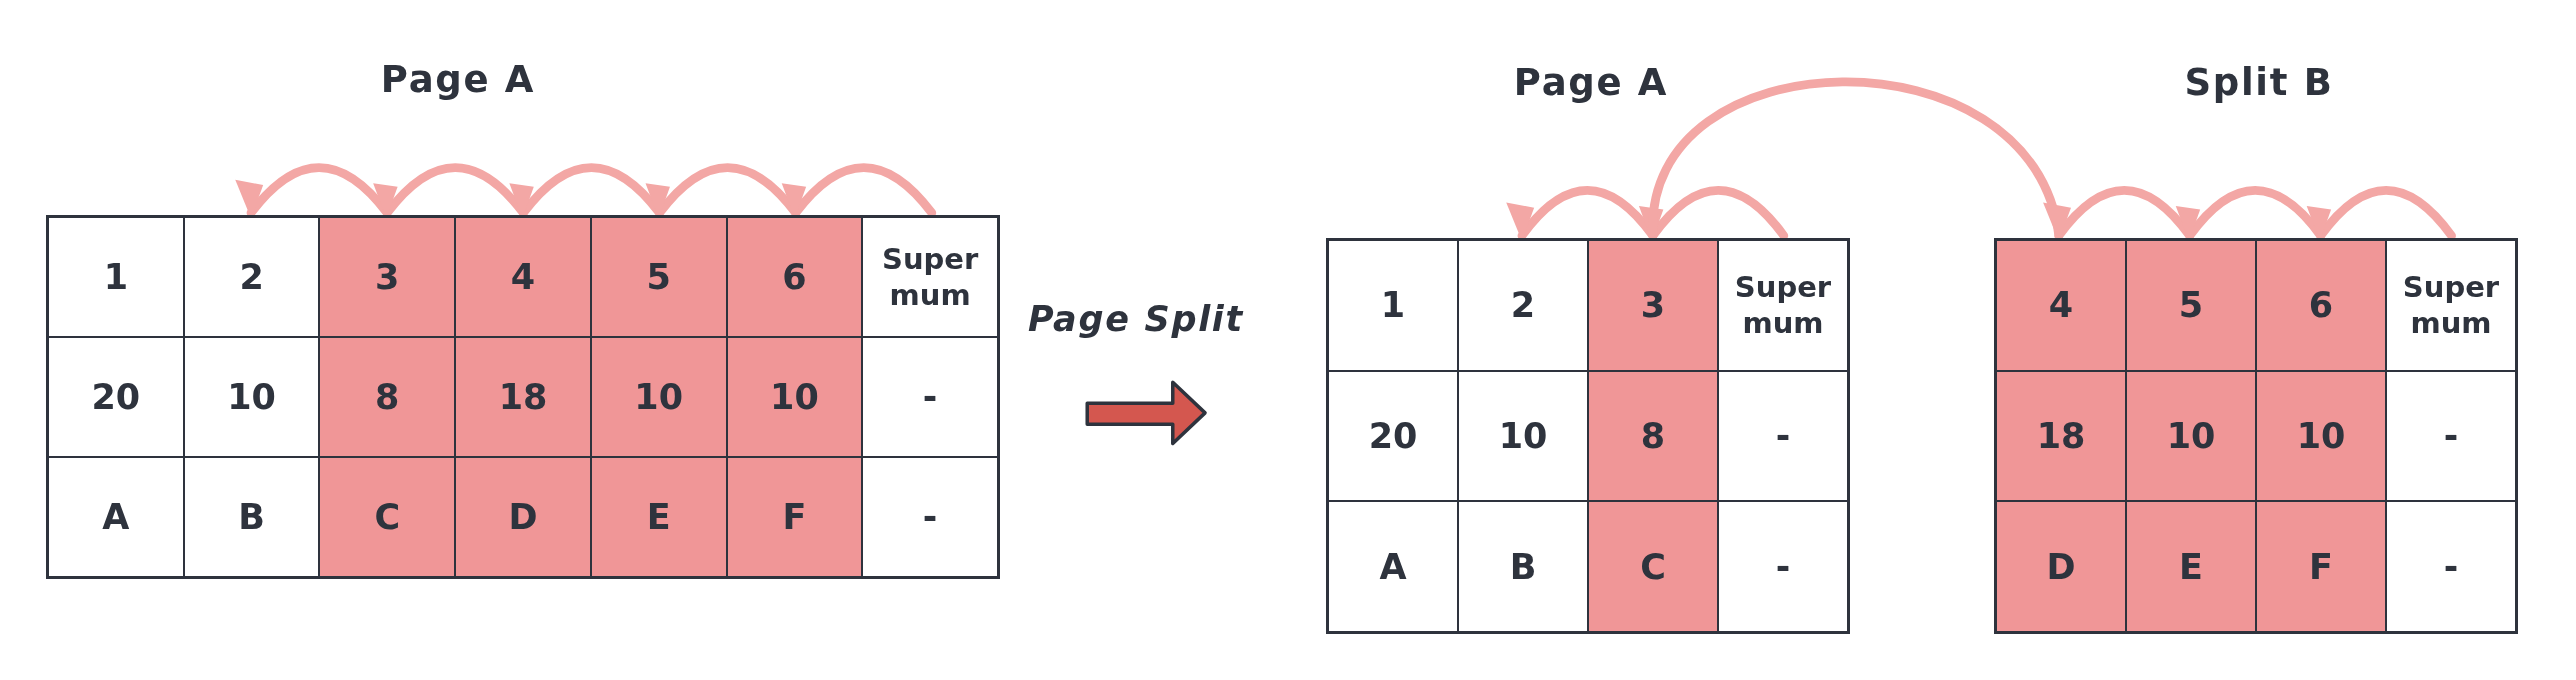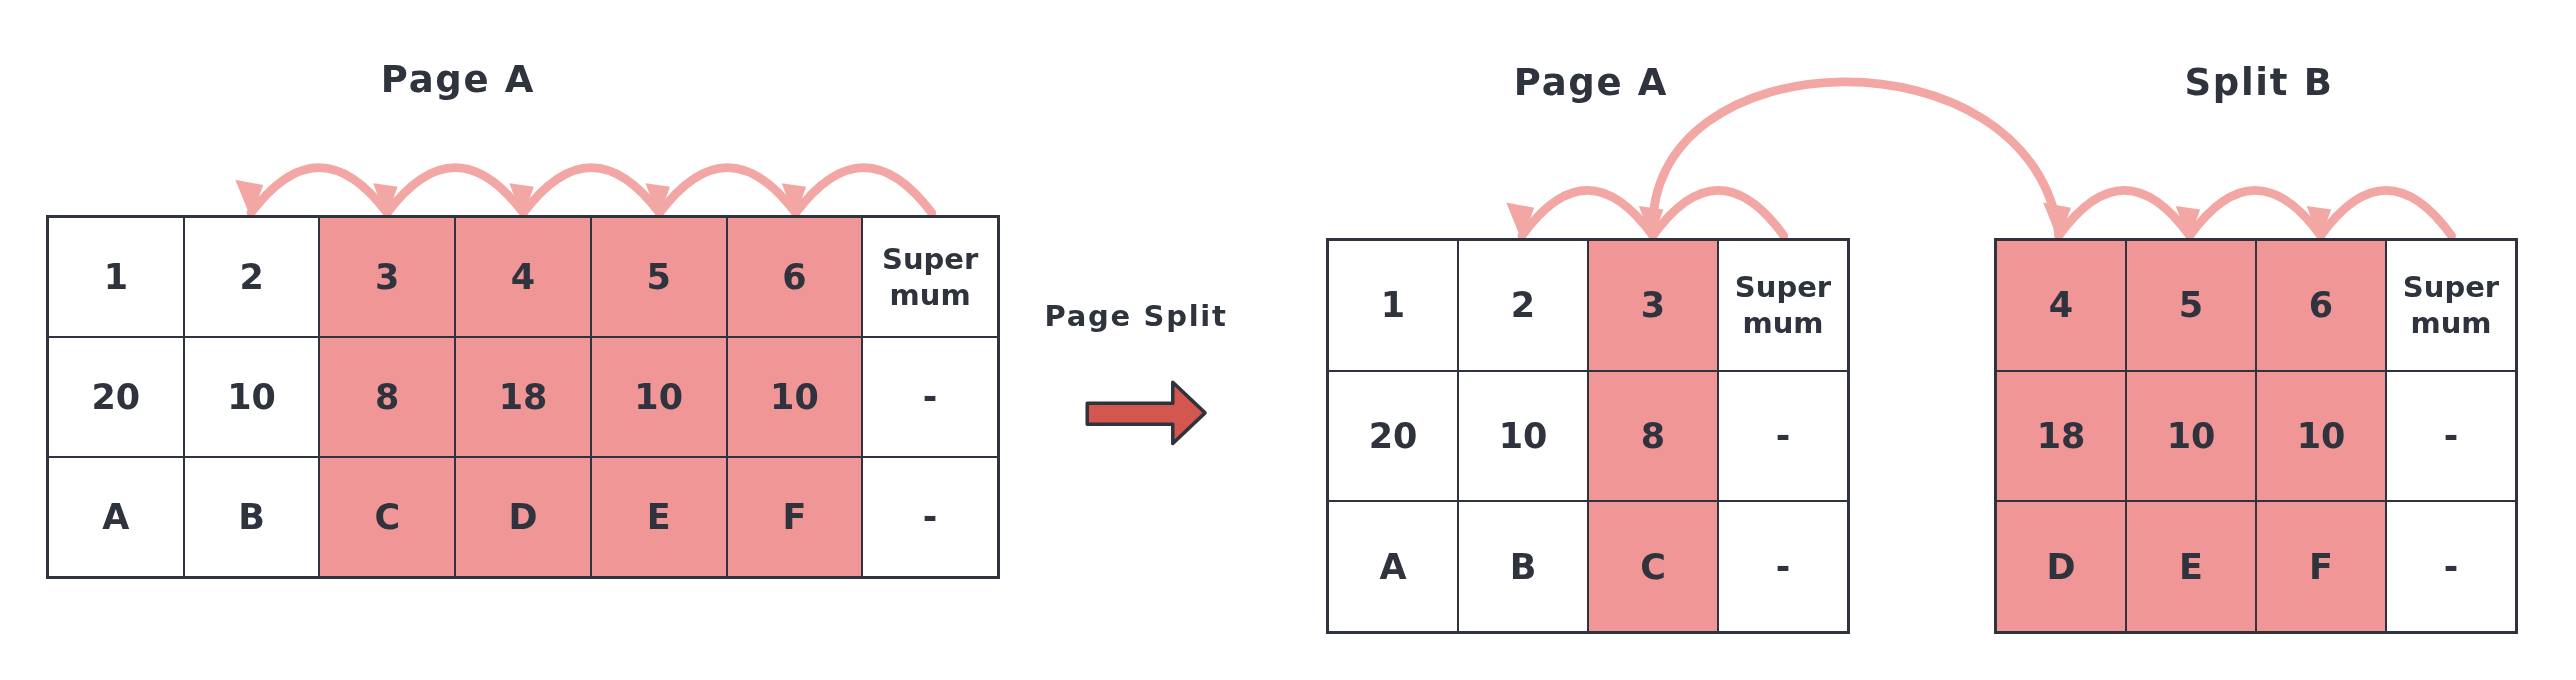--- a/index.html
+++ b/index.html
@@ -24,22 +24,23 @@
 
   .title{
     position:absolute;z-index:2;
     transform:translateX(-50%);
     font-size:37px;font-weight:600;letter-spacing:1.7px;
     white-space:nowrap;
   }
   .split-label{
     position:absolute;z-index:2;
     transform:translateX(-50%);
-    font-size:29px;font-weight:600;letter-spacing:1.7px;
+    font-size:35px;font-weight:600;letter-spacing:1.7px;
     white-space:nowrap;
+    font-style:italic;
   }
   .tbl{
     position:absolute;z-index:2;
     display:grid;
     box-sizing:border-box;
     border:2.6px solid var(--ink);
     background:#ffffff;
   }
   .tbl .cell{
     box-sizing:border-box;

